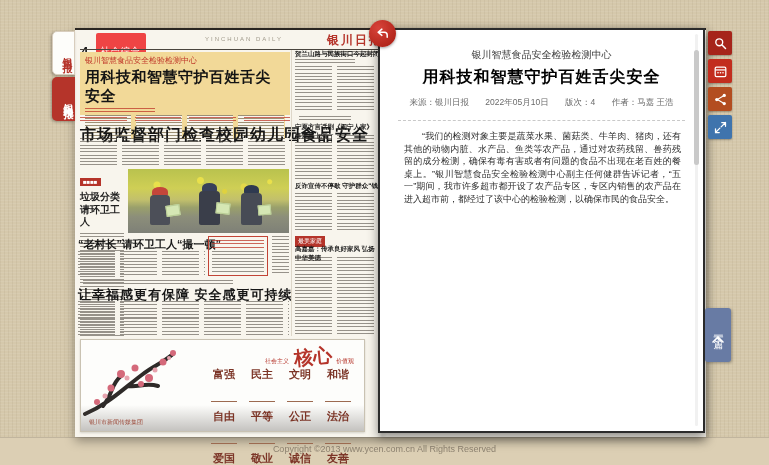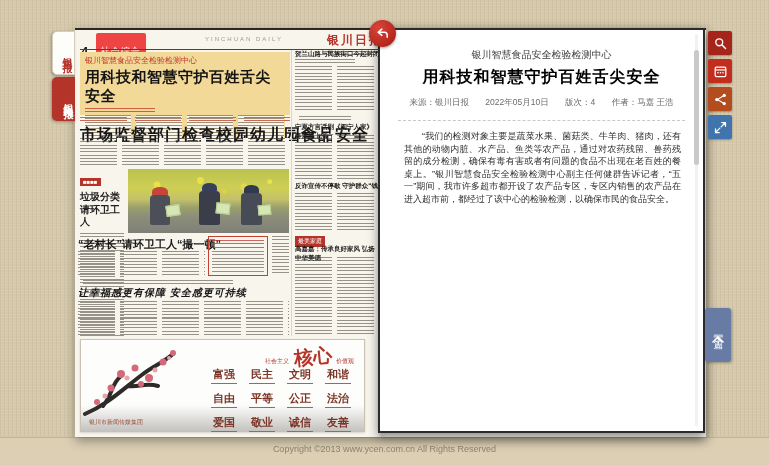--- a/index.html
+++ b/index.html
@@ -38,21 +38,21 @@
   .pdate{font-size:6px;color:#8a8578;margin-top:2px;}
   .pen{font-size:6px;color:#a09a8c;letter-spacing:2px;}
   .pmast{font-size:12px;font-weight:bold;color:#b5342a;font-family:"DejaVu Serif",serif;letter-spacing:2px;}
   .ph-rule{left:5px;top:19px;width:298px;height:1px;background:#4a453d;}
 
   
   .h-lead-kicker{font-size:8px;color:#c03a2b;}
   .h-lead{font-size:15px;font-weight:bold;color:#141414;letter-spacing:.5px;margin-top:2px;}
   .h1b{font-size:16px;font-weight:bold;color:#161616;letter-spacing:1px;}
   .h2b{font-size:11px;font-weight:bold;color:#161616;}
-  .h3b{font-size:10px;font-weight:bold;color:#161616;letter-spacing:1px;font-style:italic;}
+  .h3b{font-size:13px;font-weight:bold;color:#161616;letter-spacing:1px;}
   .hsm{font-size:6.5px;font-weight:bold;color:#1a1a1a;}
   .boxtitle{font-size:10px;font-weight:bold;color:#222;line-height:1.25;}
   .redtag{display:inline-block;background:#b5342a;color:#fff;font-size:6px;padding:1px 3px;}
 
   .redbox{border:1px solid #c24335;box-sizing:border-box;padding:3px;}
 
   
   .photo{background:
      radial-gradient(circle at 18% 25%, #e9e04b 0 3px, transparent 4px),
      radial-gradient(circle at 45% 18%, #e9e04b 0 3px, transparent 4px),
@@ -60,21 +60,21 @@
      radial-gradient(circle at 88% 20%, #e9e04b 0 2px, transparent 3px),
      radial-gradient(circle at 60% 35%, #dfd23f 0 2px, transparent 3px),
      linear-gradient(180deg,#b9c24e 0%,#cfcf55 30%,#c2c06c 48%,#9aa06b 60%,#8c8e7a 75%,#7e8077 100%);}
   .fig{position:absolute;border-radius:4px 4px 2px 2px;}
   .hat{position:absolute;border-radius:50% 50% 20% 20%;}
   .leaf{position:absolute;background:#d5e7b4;border:1px solid #b9cd96;}
 
   
   #psa{background:#fdfdfb;border:1px solid #c9c2b2;box-sizing:border-box;box-shadow:0 1px 2px rgba(0,0,0,.15);}
   .psa-word{display:inline-block;font-family:"DejaVu Serif",serif;font-weight:bold;color:#7c3527;
-    font-size:11px;margin:0 6px;border-bottom:1px solid #9c6a50;padding:0 2px 1px 2px;}
+    font-size:11px;margin:0 6px;border-bottom:1px solid #9c6a50;padding:0 2px 19px 2px;}
   .psa-big{font-family:"DejaVu Serif",serif;font-weight:bold;color:#b5342a;font-size:19px;transform:rotate(-6deg);display:inline-block;}
   .psa-sm{font-size:6px;color:#b5342a;}
   .psa-credit{font-size:6px;color:#9c4a3a;}
   .mount{position:absolute;left:0;bottom:0;width:100%;height:26px;
     background:linear-gradient(180deg,transparent,rgba(90,85,80,.35));}
 
   
   .vtab{width:23px;border-radius:5px 0 0 5px;writing-mode:vertical-rl;text-align:center;
     font-size:10px;font-weight:bold;letter-spacing:2px;box-shadow:-1px 1px 3px rgba(0,0,0,.3);cursor:pointer;}
   #tab-rb{background:#fdfdfa;color:#b5342a;border:1px solid #d8cdbd;box-sizing:border-box;}

